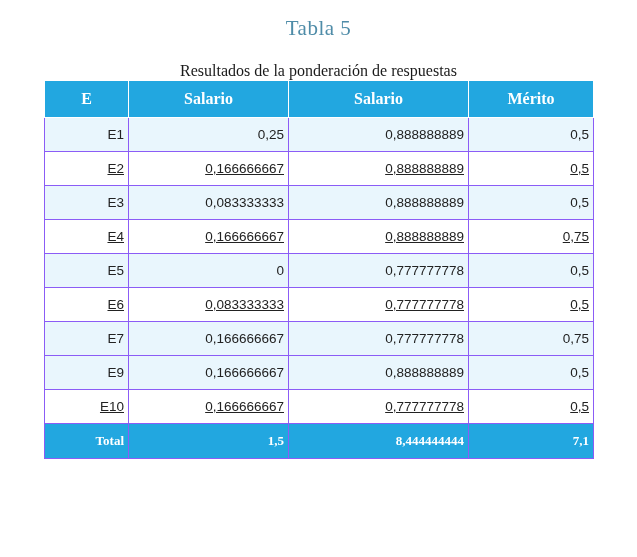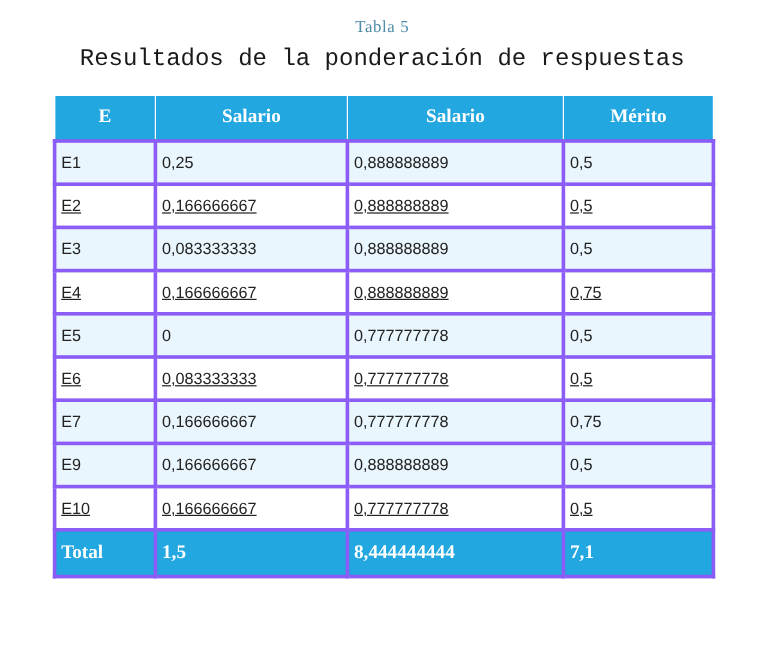--- a/index.html
+++ b/index.html
@@ -16,70 +16,69 @@
   .page {
     width: 637px;
     height: 557px;
     box-sizing: border-box;
     padding: 10px 44px 0 44px;
     background: #ffffff;
   }
   .table-label {
     text-align: center;
     font-family: "Liberation Serif", serif;
-    font-size: 14px;
+    font-size: 21px;
     color: #4f8ca8;
     letter-spacing: 0.5px;
     margin-top: 6px;
-    margin-bottom: 6px;
+    margin-bottom: 21px;
   }
   .table-title {
     text-align: center;
-    font-family: Liberation Mono, monospace;
-    font-size: 20px;
+    font-family: Liberation Serif, serif;
+    font-size: 16px;
     color: #1a1a1a;
-    margin-bottom: 18px;
   }
   table.data-table {
     border-collapse: collapse;
     width: 549px;
     margin: 0 auto;
     table-layout: fixed;
   }
   table.data-table th {
     background: #22a7e0;
     color: #ffffff;
     font-family: "Liberation Serif", serif;
     font-weight: bold;
     font-size: 16px;
     text-align: center;
     padding: 9px 4px;
     border: 1px solid #ffffff;
   }
   table.data-table td {
-    text-align: left;
+    text-align: right;
     font-family: "Liberation Sans", sans-serif;
     font-size: 13.5px;
     color: #222222;
     padding: 9px 4px;
-    border: 3px solid #8b5cf6;
+    border: 1px solid #8b5cf6;
   }
   tr.row-even td {
     background: #ffffff;
     text-decoration: underline;
   }
   tr.row-odd td {
     background: #e9f6fd;
   }
   tr.total-row td {
     background: #22a7e0;
     color: #ffffff;
     font-family: "Liberation Serif", serif;
     font-weight: bold;
-    font-size: 16px;
+    font-size: 13px;
   }
   col.c0 { width: 84px; }
   col.c1 { width: 160px; }
   col.c2 { width: 180px; }
   col.c3 { width: 125px; }
 </style>
 </head>
 <body>
 
 <div class="page">

